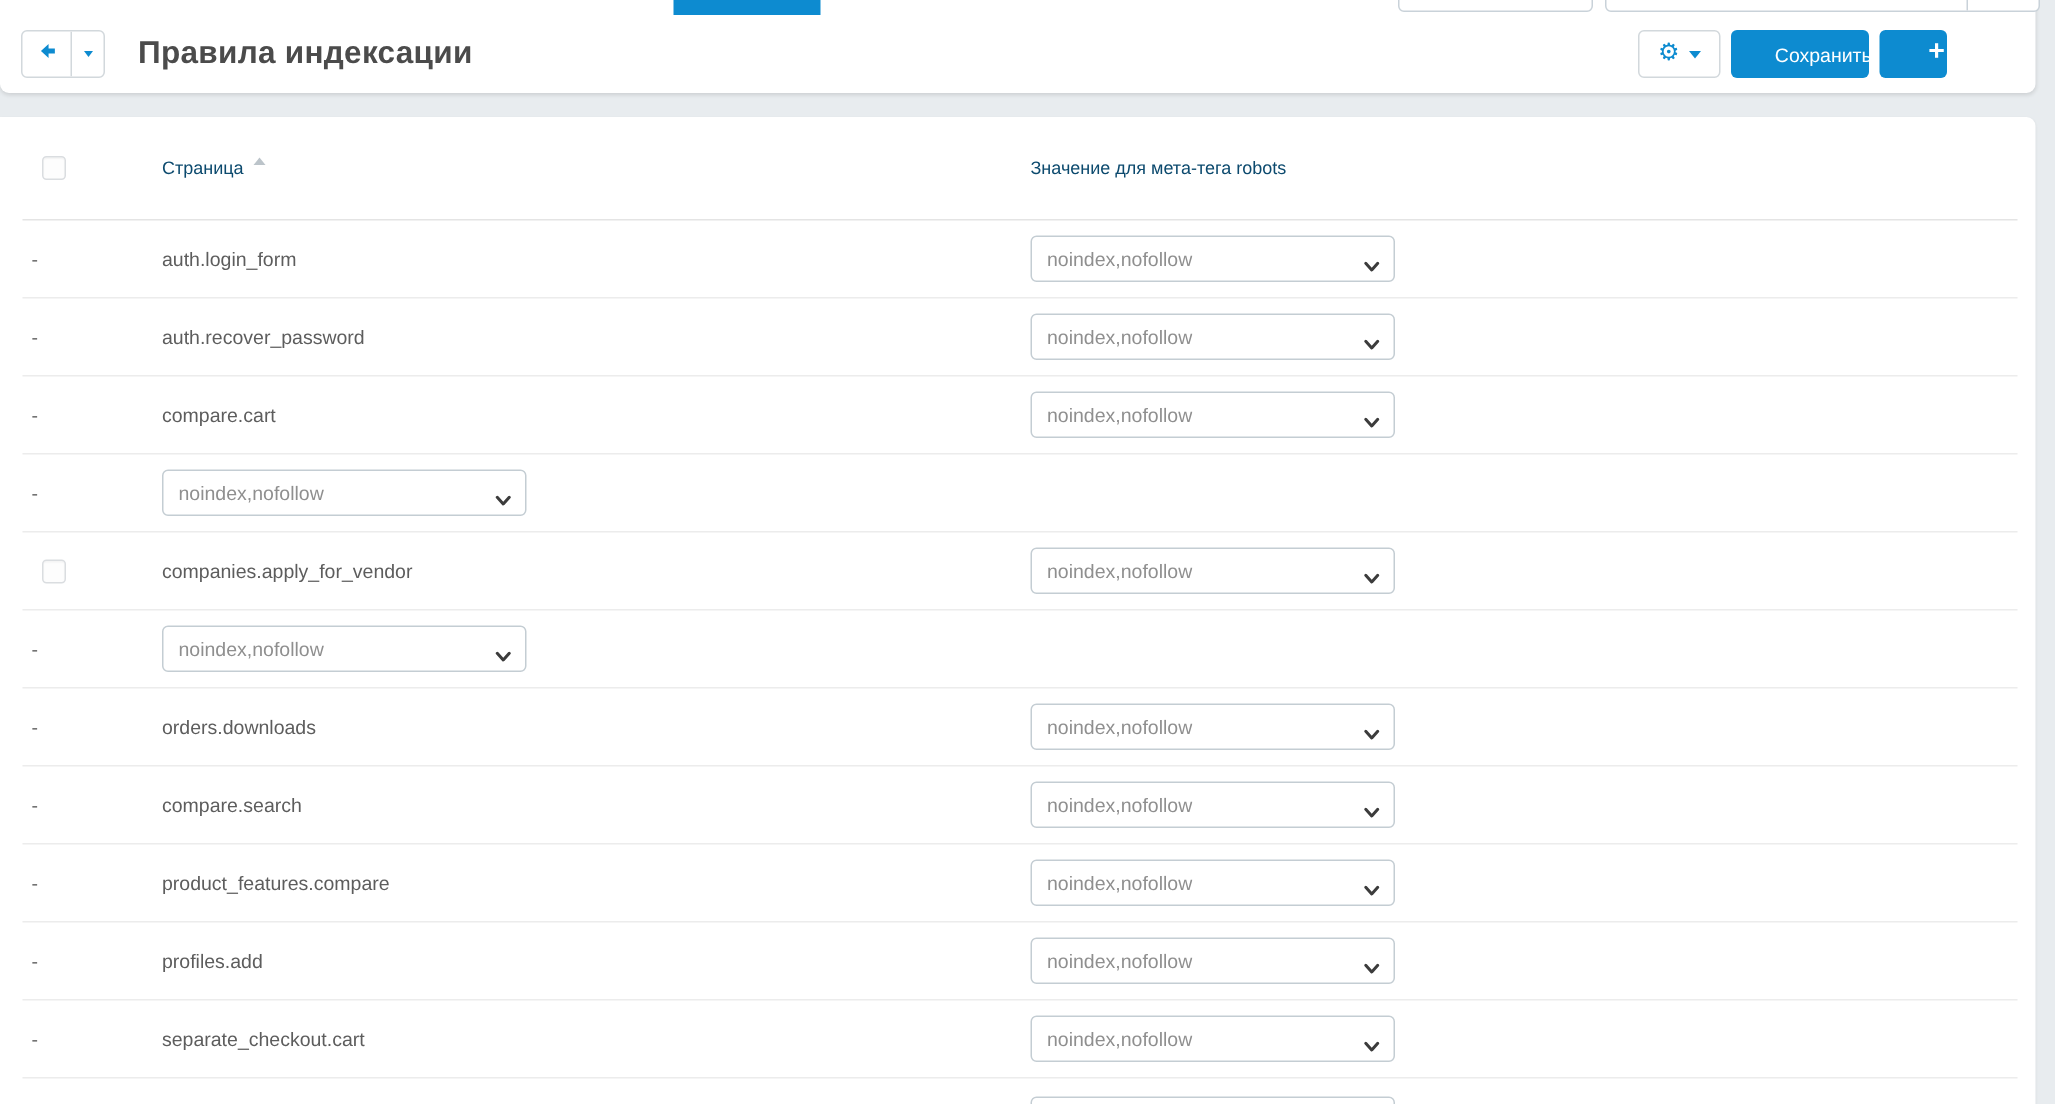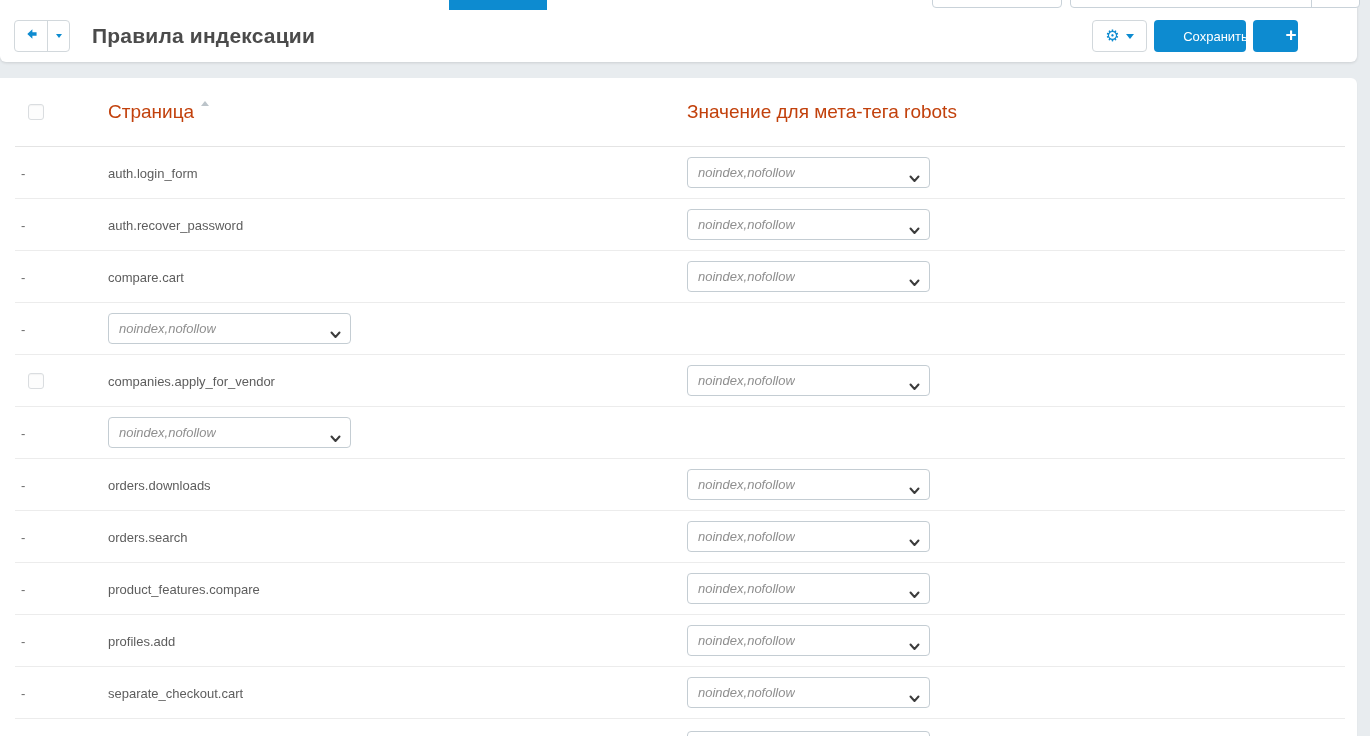--- a/index.html
+++ b/index.html
@@ -109,21 +109,21 @@
 
   .t-row {
     display: grid;
     grid-template-columns: 93px 579px 1fr;
     align-items: center;
     border-bottom: 1px solid #ececec;
   }
   .t-head { height: 69px; border-bottom-color: #e4e4e4; }
   .t-body-row { height: 52px; }
 
-  .col-head { font-size: 19px; color: #c2410c; display: flex; }
+  .col-head { font-size: 12px; color: #0c4a6e; display: flex; }
   .sort-arrow {
     width: 0; height: 0; margin-left: 7px;
     border-left: 4.5px solid transparent;
     border-right: 4.5px solid transparent;
     border-bottom: 5px solid #bcc4ca;
   }
 
   .checkbox {
     width: 16px; height: 16px; margin-left: 13px;
     background: #fdfdfd;
@@ -138,21 +138,20 @@
 
   .select-box {
     position: relative;
     width: 243px; height: 31px;
     border: 1px solid #c4cdd3;
     border-radius: 4px;
     background: #fff;
     display: flex; align-items: center;
     padding: 0 28px 0 10px;
     cursor: pointer;
-    font-style: italic;
   }
   .select-value {
     font-size: 13px; color: #8f8f8f;
     white-space: nowrap; overflow: hidden;
   }
   .select-chevron {
     position: absolute; right: 9px; top: 50%;
     margin-top: -4px;
   }
 
@@ -340,21 +339,21 @@
         </span>
       </div>
     </div>
   </div>
         <div class="t-row t-body-row">
     <div>
       <span class="row-dash">-</span>
       
     </div>
     <div>
-      <span class="page-name">orders.search</span>
+      <span class="page-name">compare.search</span>
     </div>
     <div>
       <div class="select-box">
         <span class="select-value">noindex,nofollow</span>
         <span class="select-chevron">
           <svg width="11" height="8" viewBox="0 0 11 8">
             <polyline points="1.5,1.5 5.5,6 9.5,1.5" fill="none" stroke="#3c3c3c" stroke-width="2" stroke-linecap="round" stroke-linejoin="round"></polyline>
           </svg>
         </span>
       </div>

